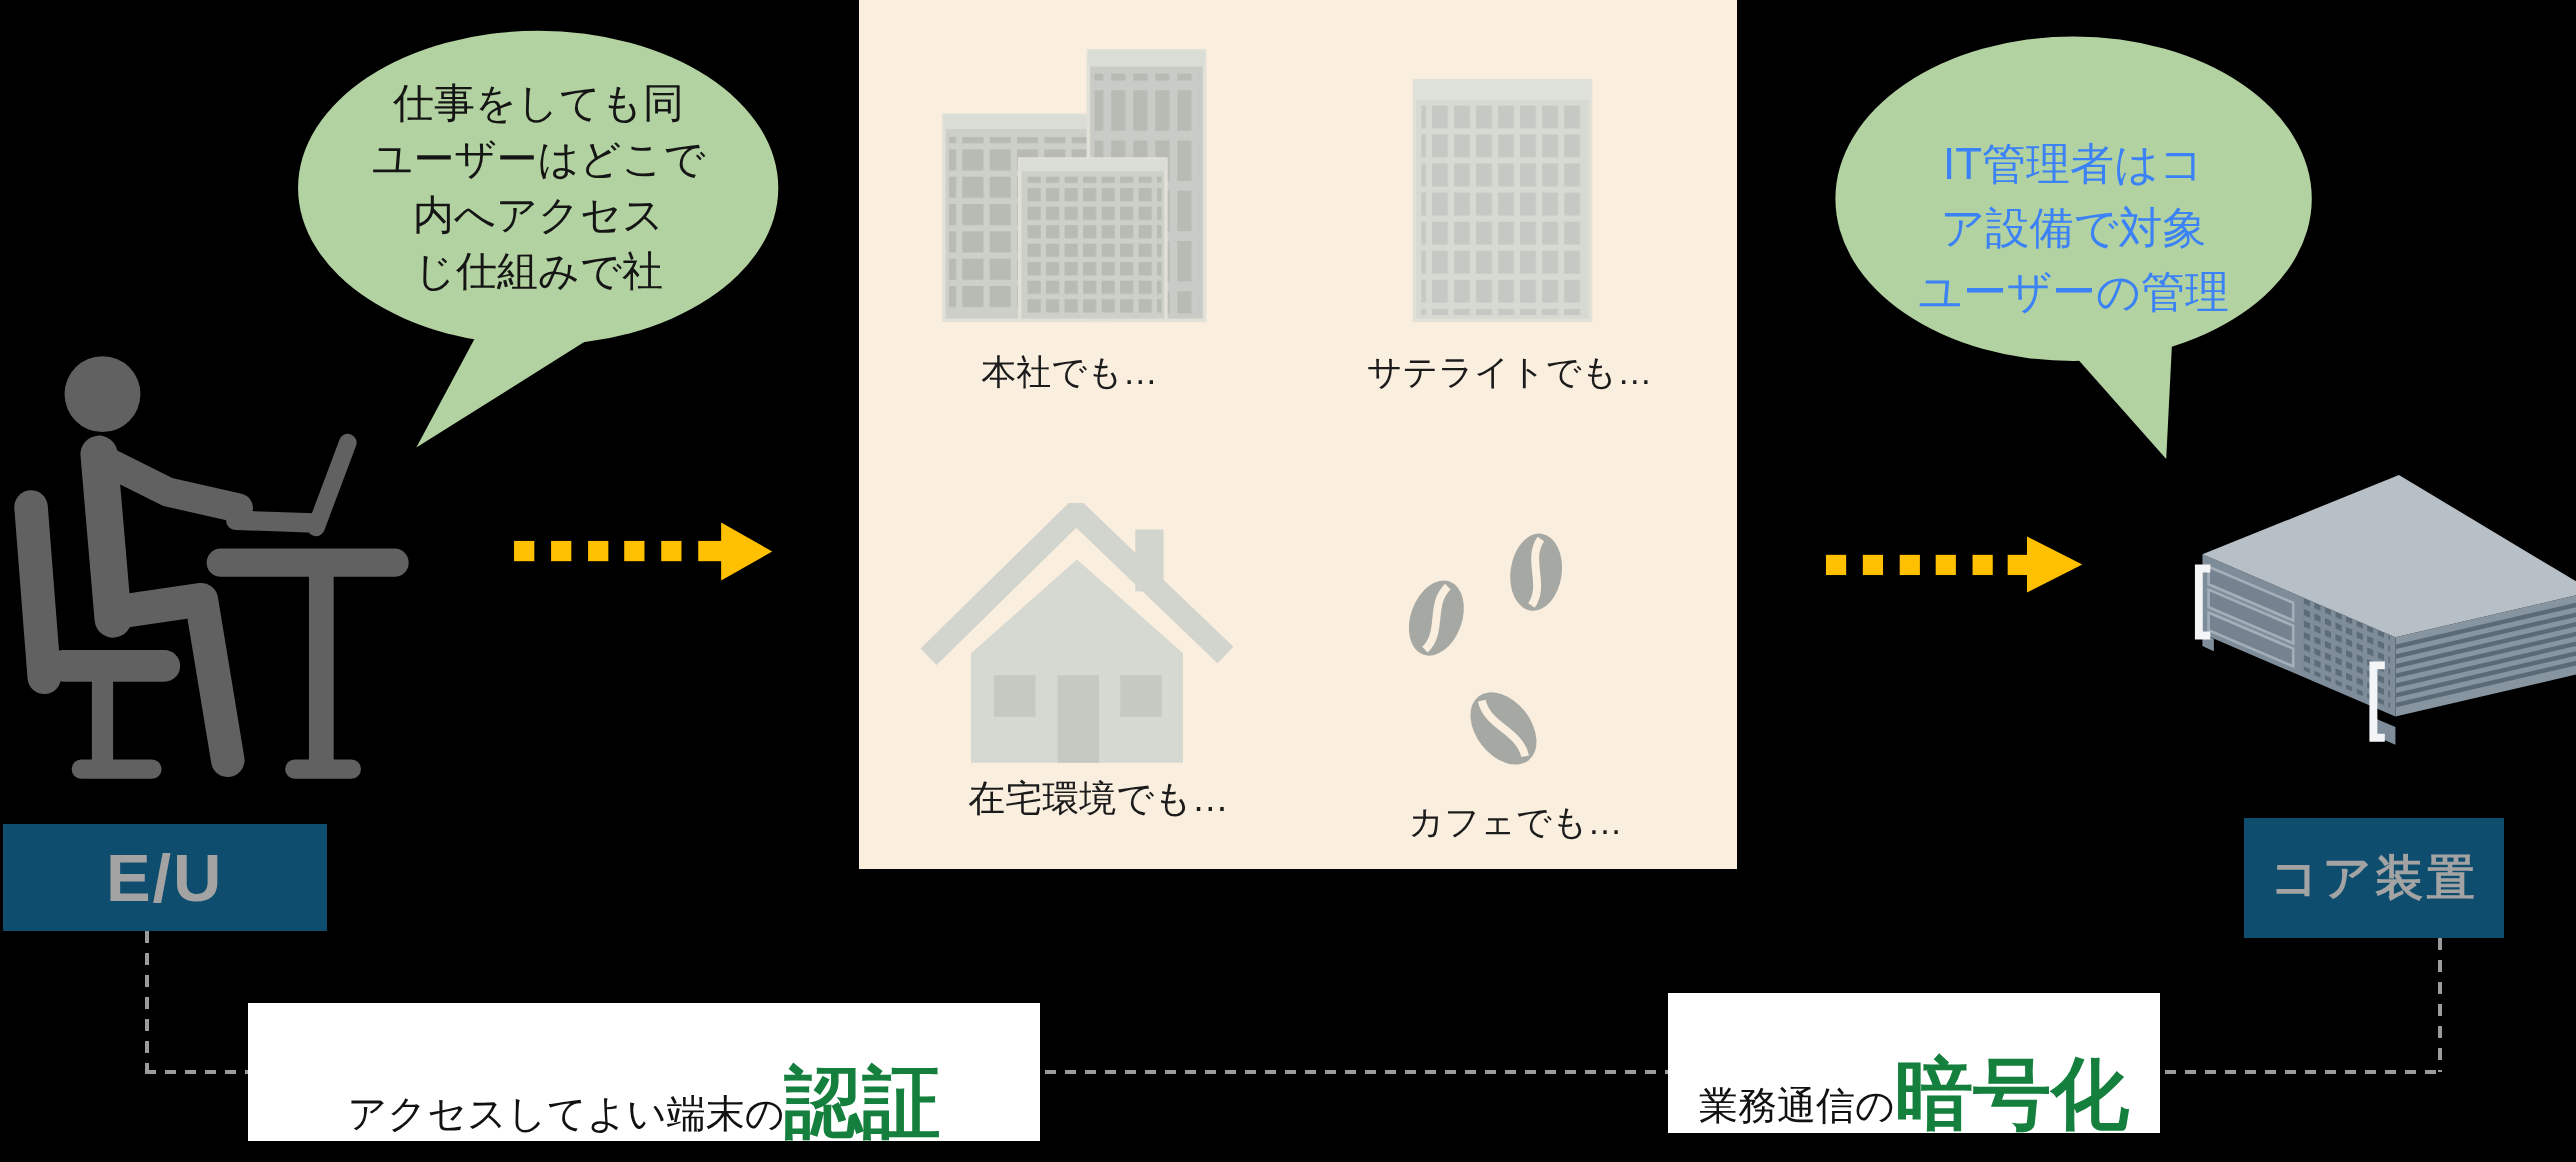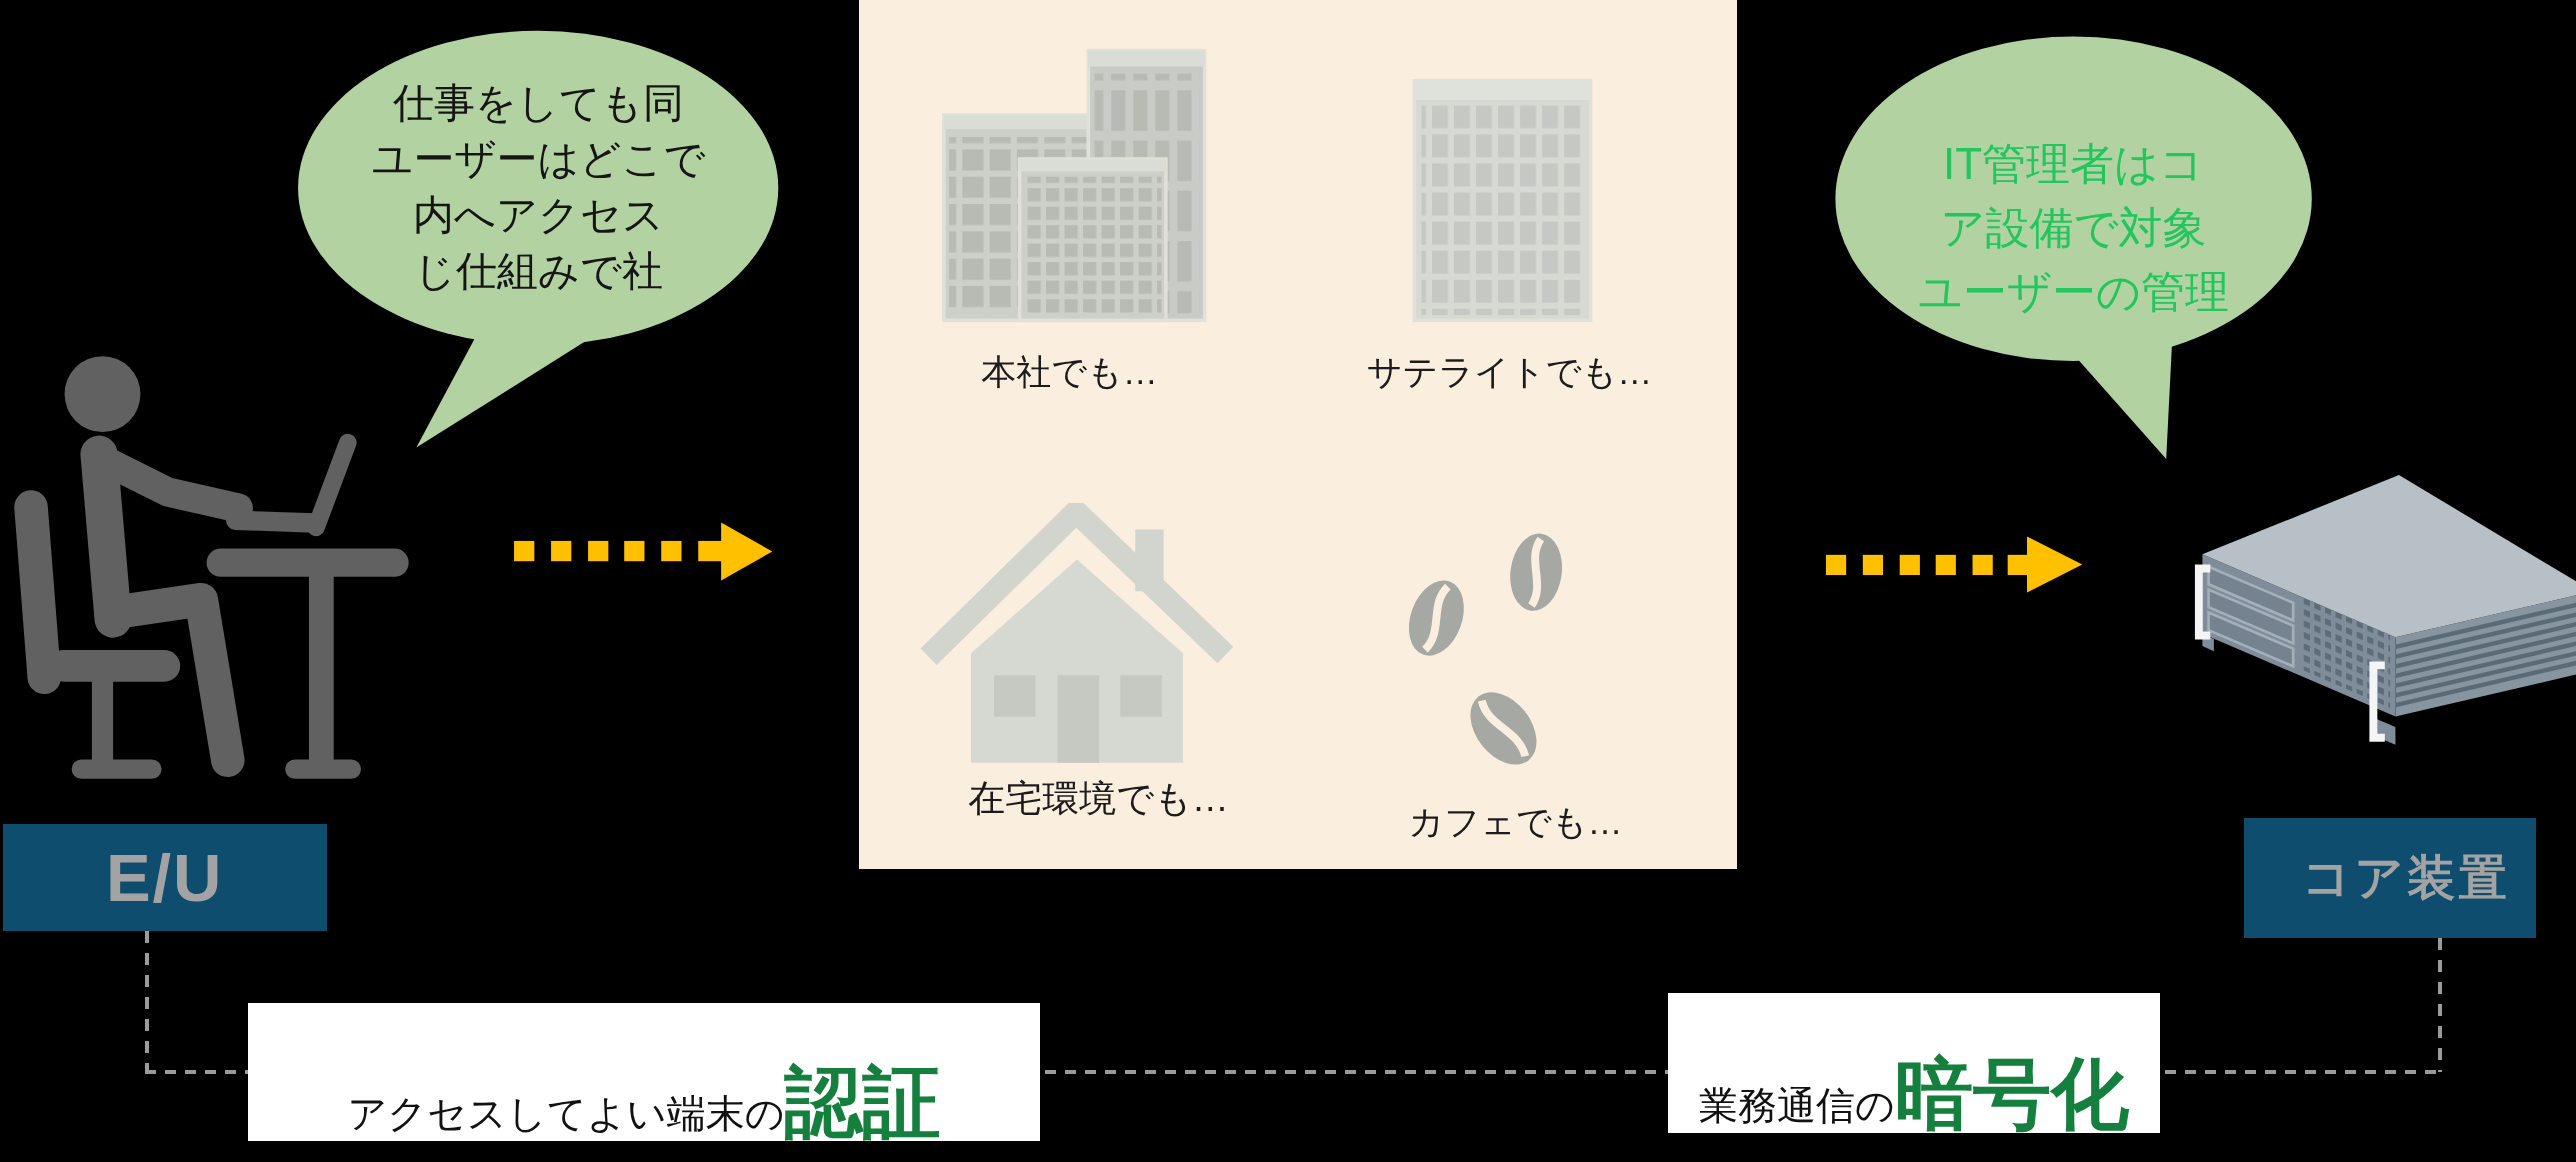--- a/index.html
+++ b/index.html
@@ -1,20 +1,20 @@
 <!DOCTYPE html>
 <html style="font-size:14px"><head>
 <meta charset="utf-8">
 <style>
   html,body{margin:0;padding:0;background:#000;}
   #stage{position:relative;width:2576px;height:1162px;background:#000;overflow:hidden;
          font-family:"Liberation Sans","DejaVu Sans",sans-serif;}
   .abs{position:absolute;}
   .bubble-text{color:#151515;text-align:center;font-size:41px;line-height:56px;font-weight:500;}
-  .bubble-text-r{color:#22c55e;text-align:center;font-size:44px;line-height:64px;font-weight:500;}
+  .bubble-text-r{color:#3b82f6;text-align:center;font-size:44px;line-height:64px;font-weight:500;}
   .loc-label{color:#1b1b1b;text-align:center;font-size:35px;white-space:nowrap;}
   .navy-label{background:#0e4d6e;color:#a3a3a3;font-weight:bold;
               display:flex;align-items:center;justify-content:center;}
   .navy-label.eu{font-size:67px;letter-spacing:1.8px;}
   .navy-label.core{font-size:48px;letter-spacing:3.5px;}
   .callout{background:#ffffff;display:flex;align-items:flex-end;justify-content:center;
            padding-top:8.8px;}
   .callout .prefix{color:#111;font-size:39px;}
   .callout .big{color:#15803d;font-size:78px;font-weight:bold;line-height:1;}
   .dash-h{height:3.5px;background:repeating-linear-gradient(90deg,#9b9b9b 0 10.6px,transparent 10.6px 20px);}
@@ -186,21 +186,21 @@
       <polygon points="24,164 120,205 120,225 24,184"></polygon>
     </g>
     <polygon points="130,146 230,189 230,272 130,229" fill="url(#holes)"></polygon>
     <polygon points="17,98 240,8 460,140 236,192" fill="#b7c0c7"></polygon>
     <g stroke="#f3f5f6" stroke-width="9" fill="none">
       <path d="M26,114 L13,114 L13,190 L26,190"></path>
       <path d="M224,224 L211,224 L211,306 L224,306"></path>
     </g>
   </svg>
 
-  <div class="abs navy-label core" style="left:2244px;top:818px;width:260px;height:120px;padding-left:32px;">
+  <div class="abs navy-label core" style="left:2244px;top:818px;width:260px;height:120px;">
     <span>コア装置</span>
   </div>
 
   <div class="abs callout" style="left:248px;top:1003px;width:792px;height:129px;">
     <span class="prefix">アクセスしてよい端末の</span>
       <span class="big">認証</span>
   </div>
 
   <div class="abs callout" style="left:1668px;top:993px;width:492px;height:131px;">
     <span class="prefix">業務通信の</span>

